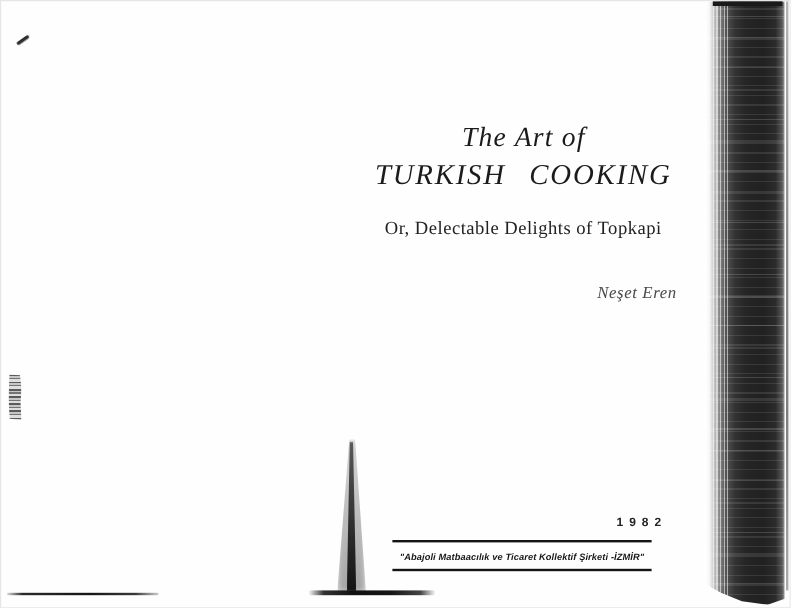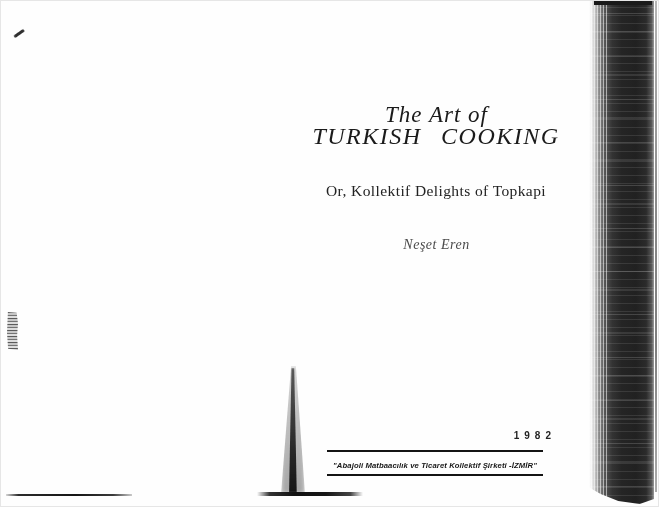--- a/index.html
+++ b/index.html
@@ -9,30 +9,30 @@
     box-sizing:border-box; border:1px solid #e6e6e6;
     font-family:"Liberation Serif", serif;
   }
   .abs{position:absolute;}
   
   .title1{
     left:308px; top:101px; width:255px; text-align:center;
     font-style:italic; font-size:23px; letter-spacing:1px; color:#1b1b1b;
   }
   .title2{
-    left:295px; top:122px; width:280px; text-align:center;
+    left:295px; top:132px; width:280px; text-align:center;
     font-style:italic; font-size:24px; letter-spacing:1.5px; word-spacing:12px;
     color:#1b1b1b; white-space:nowrap;font-family:Liberation Serif, serif;
   }
   .subtitle{
     left:295px; top:181px; width:280px; text-align:center;
     font-size:15.5px; letter-spacing:0.4px; color:#222;
   }
   .author{
-    left:308px; top:236px; width:255px; text-align:center;
+    left:308px; top:236px; width:255px; text-align:right;
     font-style:italic; font-size:14px; letter-spacing:0.5px; color:#4a4a4a;
   }
   .year{
     left:305px; top:429px; width:250px; text-align:right;
     font-family:"Liberation Sans", sans-serif; font-weight:bold;
     font-size:10px; letter-spacing:5px; text-indent:5px; color:#242424;
   }
   .imprint-box{
     left:326px; top:449px; width:216px;
     border-top:2px solid #141414; border-bottom:2px solid #141414;
@@ -100,21 +100,21 @@
 <body>
 
 <div class="page">
 
   <div class="abs pen-mark"></div>
 
   <div class="abs left-smudge"></div>
 
   <div class="abs title1">The Art of</div>
   <div class="abs title2">TURKISH COOKING</div>
-  <div class="abs subtitle">Or, Kollektif Delights of Topkapi</div>
+  <div class="abs subtitle">Or, Delectable Delights of Topkapi</div>
   <div class="abs author">Neşet Eren</div>
 
   <div class="abs year">1982</div>
   <div class="abs imprint-box">
     <span>"Abajoli Matbaacılık ve Ticaret Kollektif Şirketi -İZMİR"</span>
   </div>
 
   <div class="abs crease-halo"></div>
   <div class="abs crease-core"></div>
   <div class="abs bottom-strip-center"></div>

